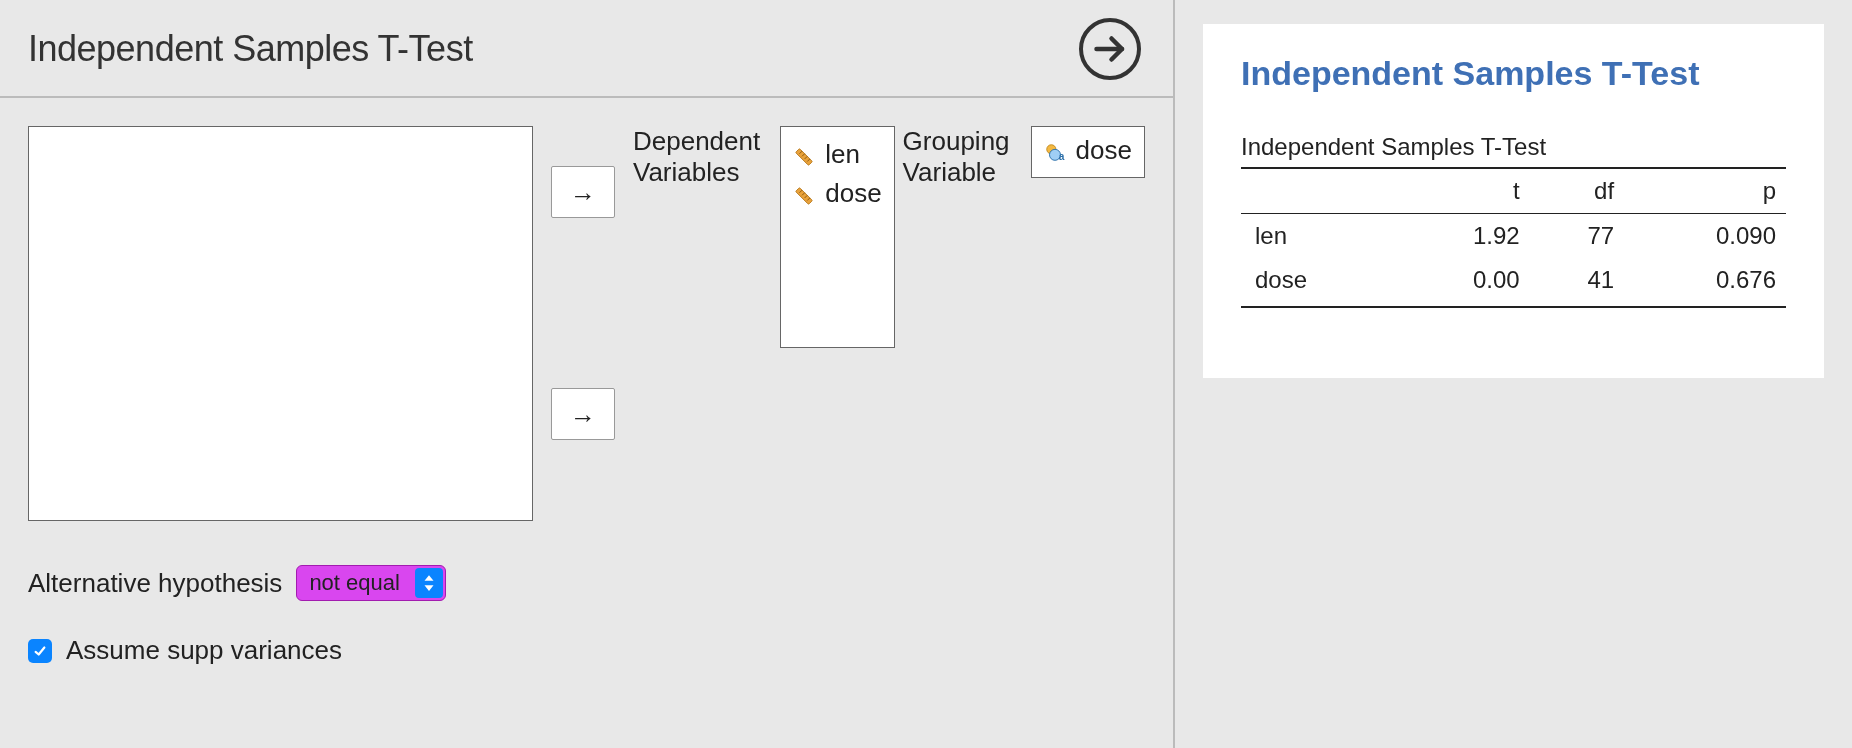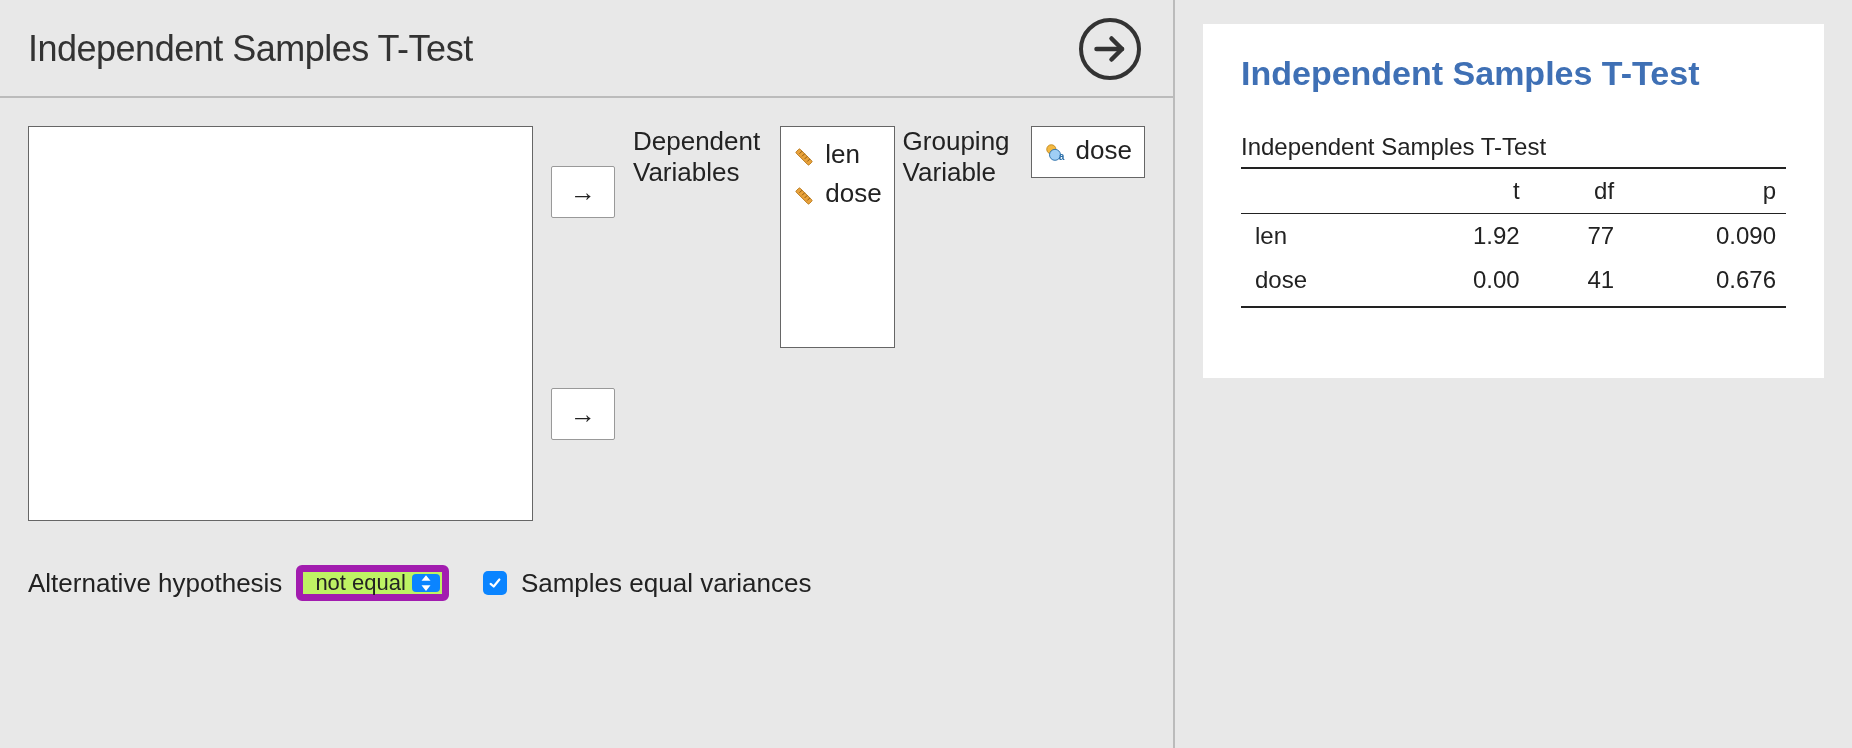--- a/index.html
+++ b/index.html
@@ -101,33 +101,33 @@
     font-size: 26px;
     padding: 4px 2px;
     color: #222;
   }
   .measure-icon {
     width: 22px; height: 22px;
     display:inline-block;
   }
   .options-area {
     margin-top: 34px;
-    display: flex; flex-direction: row; gap: 34px;
+    display: flex; flex-direction: column; gap: 34px;
   }
   .opt-row {
     display: flex; align-items: center; gap: 14px;
     font-size: 26px;
     color:#222;
   }
   .select-wrap {
     position: relative;
     display: inline-flex;
     align-items: center;
-    background: #bef264;
-    border: 7px solid #a21caf;
+    background: #d946ef;
+    border: 1px solid #a21caf;
     border-radius: 6px;
     height: 36px;
     padding: 0 36px 0 12px;
     font-size: 22px;
     min-width: 150px;
     cursor: pointer;
   }
   .select-caret {
     position: absolute;
     right: 2px; top: 2px; bottom: 2px;
@@ -269,21 +269,21 @@
                 </svg>
             </span>
           </div>
         </div>
         <div class="opt-row">
           <span class="checkbox">
             <svg viewBox="0 0 16 16">
                 <polyline points="3,9 6.5,12 13,4" fill="none" stroke="#fff" stroke-width="2.5" stroke-linecap="round" stroke-linejoin="round"></polyline>
               </svg>
           </span>
-          <span>Samples equal variances</span>
+          <span>Assume supp variances</span>
         </div>
       </div>
     </div>
   </div>
 
   <div class="right-panel">
     <div class="results-card">
       <div class="results-title">Independent Samples T-Test</div>
       <div class="table-title">Independent Samples T-Test</div>
       <table class="result-table">

